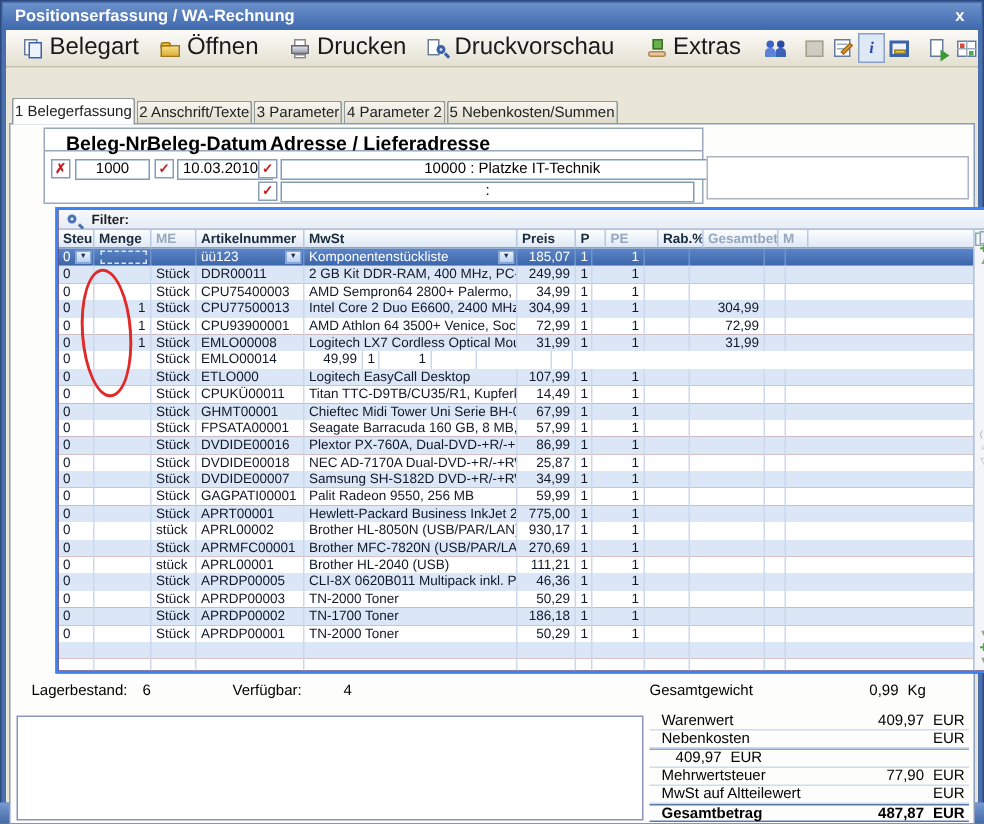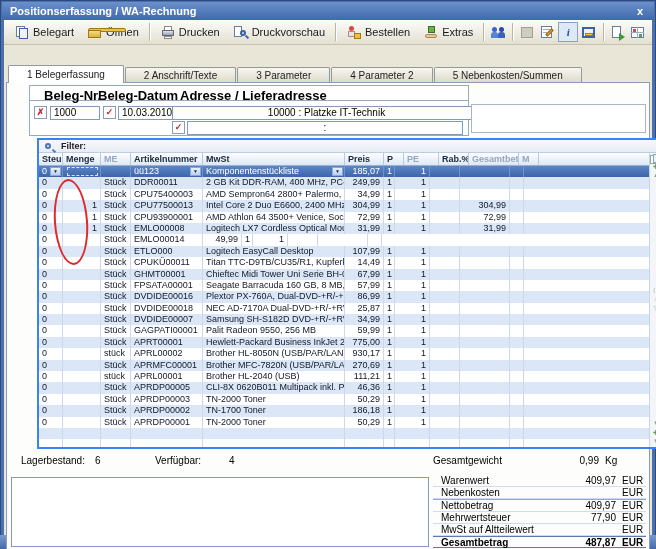--- a/index.html
+++ b/index.html
@@ -11,21 +11,21 @@
     background:linear-gradient(#6b90ca,#3f69ae);color:#fff;font-size:11px;font-weight:bold;
     display:flex;align-items:center;padding:0 8px;}
   .title-text{flex:1;}
   .close-x{font-size:11px;font-weight:bold;color:#fff;cursor:default;padding:0 3px;}
   
   .appbody{position:absolute;left:4px;top:20px;right:4px;bottom:14px;background:#e9e6d8;}
   
   .toolbar{position:absolute;left:0;top:0;right:0;height:25px;
     background:linear-gradient(#fcfbf8,#e3e0d1);border-bottom:1px solid #c6c2ae;
     display:flex;align-items:center;padding:0 4px;gap:1px;}
-  .tbtn{display:flex;align-items:center;gap:3px;padding:2px 5px;font-size:11px;color:#1a1a1a;border:1px solid transparent;}
+  .tbtn{display:flex;align-items:center;gap:3px;padding:2px 5px;font-size:16px;color:#1a1a1a;border:1px solid transparent;}
   .tbtn-ico{width:22px;height:20px;display:flex;align-items:center;justify-content:center;border:1px solid transparent;}
   .tbtn-ico.pressed{border:1px solid #8aa0c4;background:#dfe8f5;}
   .tsep{width:1px;height:18px;background:#b9b5a1;margin:0 3px;box-shadow:1px 0 0 #fff;}
   
   .ic{width:16px;height:15px;position:relative;display:inline-block;flex:none;}
   .ic i{position:absolute;display:block;}
   .ic-doc i.p1{left:2px;top:1px;width:9px;height:11px;background:#fff;border:1px solid #6a7a9a;}
   .ic-doc i.p2{left:5px;top:3px;width:9px;height:11px;background:#eef3fb;border:1px solid #3a62a8;}
   .ic-folder i.tab{left:1px;top:3px;width:7px;height:4px;background:#e8c24a;border:1px solid #a07818;}
   .ic-folder i.base{left:1px;top:5px;width:13px;height:8px;background:linear-gradient(#f6dc7e,#dcb23c);border:1px solid #a07818;}
@@ -54,36 +54,36 @@
   .ic-frame i.bar{left:4px;top:8px;width:8px;height:3px;background:#f0c83a;border:1px solid #a08018;}
   .ic-export i.page{left:2px;top:1px;width:9px;height:12px;background:#fff;border:1px solid #6a7a9a;}
   .ic-export i.arr{left:9px;top:8px;width:0;height:0;border-left:6px solid #3a9a3a;border-top:4px solid transparent;border-bottom:4px solid transparent;}
   .ic-table i.sq{left:1px;top:2px;width:13px;height:11px;background:#fff;border:1px solid #6a7a9a;}
   .ic-table i.v{left:7px;top:2px;width:1px;height:11px;background:#9ab;}
   .ic-table i.h{left:1px;top:7px;width:13px;height:1px;background:#9ab;}
   .ic-table i.r{left:3px;top:4px;width:3px;height:3px;background:#d84a3a;}
   .ic-table i.g{left:9px;top:9px;width:3px;height:3px;background:#4aa84a;}
   
   .tabbar{position:absolute;left:0;top:45px;right:0;height:18px;display:flex;align-items:flex-end;padding-left:4px;}
-  .tab{height:16px;padding:0 18px;font-size:10px;color:#222;line-height:16px;
+  .tab{height:16px;padding:0 1px;font-size:10px;color:#222;line-height:16px;
     background:linear-gradient(#f8f6ef,#dcd9c9);border:1px solid #919b9c;border-bottom:none;
     border-radius:2px 2px 0 0;margin-right:1px;}
   .tab.active{height:18px;background:#fff;font-weight:normal;position:relative;z-index:3;line-height:18px;}
   
   .tabpage{position:absolute;left:2px;top:62px;width:644px;height:473px;background:#fdfdfb;
     border:1px solid #8a9cb8;z-index:2;}
   
   .headbox{position:absolute;left:22px;top:2px;width:440px;height:51px;background:#fff;border:1px solid #9aa8bc;}
   .headlabels{position:absolute;left:0;top:0;right:0;height:15px;border-bottom:1px solid #9aa8bc;}
   .hlabel{position:absolute;top:2px;font-size:13px;font-weight:bold;color:#000;white-space:nowrap;}
   .chkbtn{position:absolute;width:13px;height:13px;background:#fff;border:1px solid #8a9cb8;
     color:#c42222;font-size:9px;line-height:11px;text-align:center;font-weight:bold;}
   .field{position:absolute;height:14px;background:#fff;border:1px solid #7f9db9;
     font-size:10px;line-height:12px;padding:0 3px;color:#000;white-space:nowrap;overflow:hidden;}
-  .field.right{text-align:left;}
+  .field.right{text-align:center;}
   .field.center{text-align:center;}
   .sidefield{position:absolute;left:464px;top:21px;width:175px;height:29px;background:#fff;border:1px solid #aab4c4;}
   
   .grid{position:absolute;left:8px;top:55px;width:627px;height:311px;background:#7f1d1d;border:2px solid #3b82f6;overflow:hidden;margin-left:22px;}
   .filterrow{position:absolute;left:0;top:0;right:0;height:13px;background:linear-gradient(#f6f8fb,#e7edf6);
     border-bottom:1px solid #c0cbe0;display:flex;align-items:center;font-size:9px;font-weight:bold;color:#222;}
   .mag{width:6px;height:6px;border:2px solid #4a72b4;border-radius:50%;margin-left:6px;position:relative;flex:none;}
   .mag::after{content:"";position:absolute;left:5px;top:5px;width:4px;height:2px;background:#4a72b4;transform:rotate(45deg);}
   .filterlabel{margin-left:10px;}
   .headrow{position:absolute;left:0;top:13px;right:13px;height:13px;display:flex;
@@ -172,28 +172,20 @@
       <div class="tbtn">
         <span class="ic ic-preview">
             <i class="page"></i>
             <i class="lens"></i>
             <i class="hnd"></i>
           </span>
         <span>Druckvorschau</span>
       </div>
       <div class="tsep"></div>
       <div class="tbtn">
-        <span class="ic ic-order">
-            <i class="head"></i>
-            <i class="body"></i>
-            <i class="box"></i>
-          </span>
-        <span>Bestellen</span>
-      </div>
-      <div class="tbtn">
         <span class="ic ic-extras">
             <i class="box"></i>
             <i class="hand"></i>
           </span>
         <span>Extras</span>
       </div>
       <div class="tsep"></div>
       <div class="tbtn-ico">
         <span class="ic ic-users">
             <i class="b1"></i>
@@ -259,21 +251,21 @@
         <div class="headlabels">
           <span class="hlabel" style="left:14px">Beleg-Nr.</span>
           <span class="hlabel" style="left:68px">Beleg-Datum</span>
           <span class="hlabel" style="left:150px">Adresse / Lieferadresse</span>
         </div>
         <div class="chkbtn" style="left:4px;top:20px">✗</div>
         <div class="field right" style="left:20px;top:20px;width:50px">1000</div>
         <div class="chkbtn" style="left:73px;top:20px">✓</div>
         <div class="field" style="left:88px;top:20px;width:64px">10.03.2010 /Mi</div>
         <div class="chkbtn" style="left:142px;top:20px">✓</div>
-        <div class="field center" style="left:142px;top:20px;width:309px">10000 : Platzke IT-Technik</div>
+        <div class="field center" style="left:157px;top:20px;width:309px">10000 : Platzke IT-Technik</div>
         <div class="chkbtn" style="left:142px;top:35px">✓</div>
         <div class="field center" style="left:157px;top:35px;width:276px">:</div>
       </div>
 
       <div class="sidefield"></div>
 
       <div class="grid">
         <div class="filterrow">
           <span class="mag"></span>
           <span class="filterlabel">Filter:</span>
@@ -719,21 +711,20 @@
             <span class="su">EUR</span>
           </div>
 
           <div class="sumrow">
             <span class="sl">Nebenkosten</span>
             <span class="sv"></span>
             <span class="su">EUR</span>
           </div>
 
           <div class="sumrow sep">
-            <span class="sl">Nettobetrag</span>
             <span class="sv">409,97</span>
             <span class="su">EUR</span>
           </div>
 
           <div class="sumrow">
             <span class="sl">Mehrwertsteuer</span>
             <span class="sv">77,90</span>
             <span class="su">EUR</span>
           </div>
 

